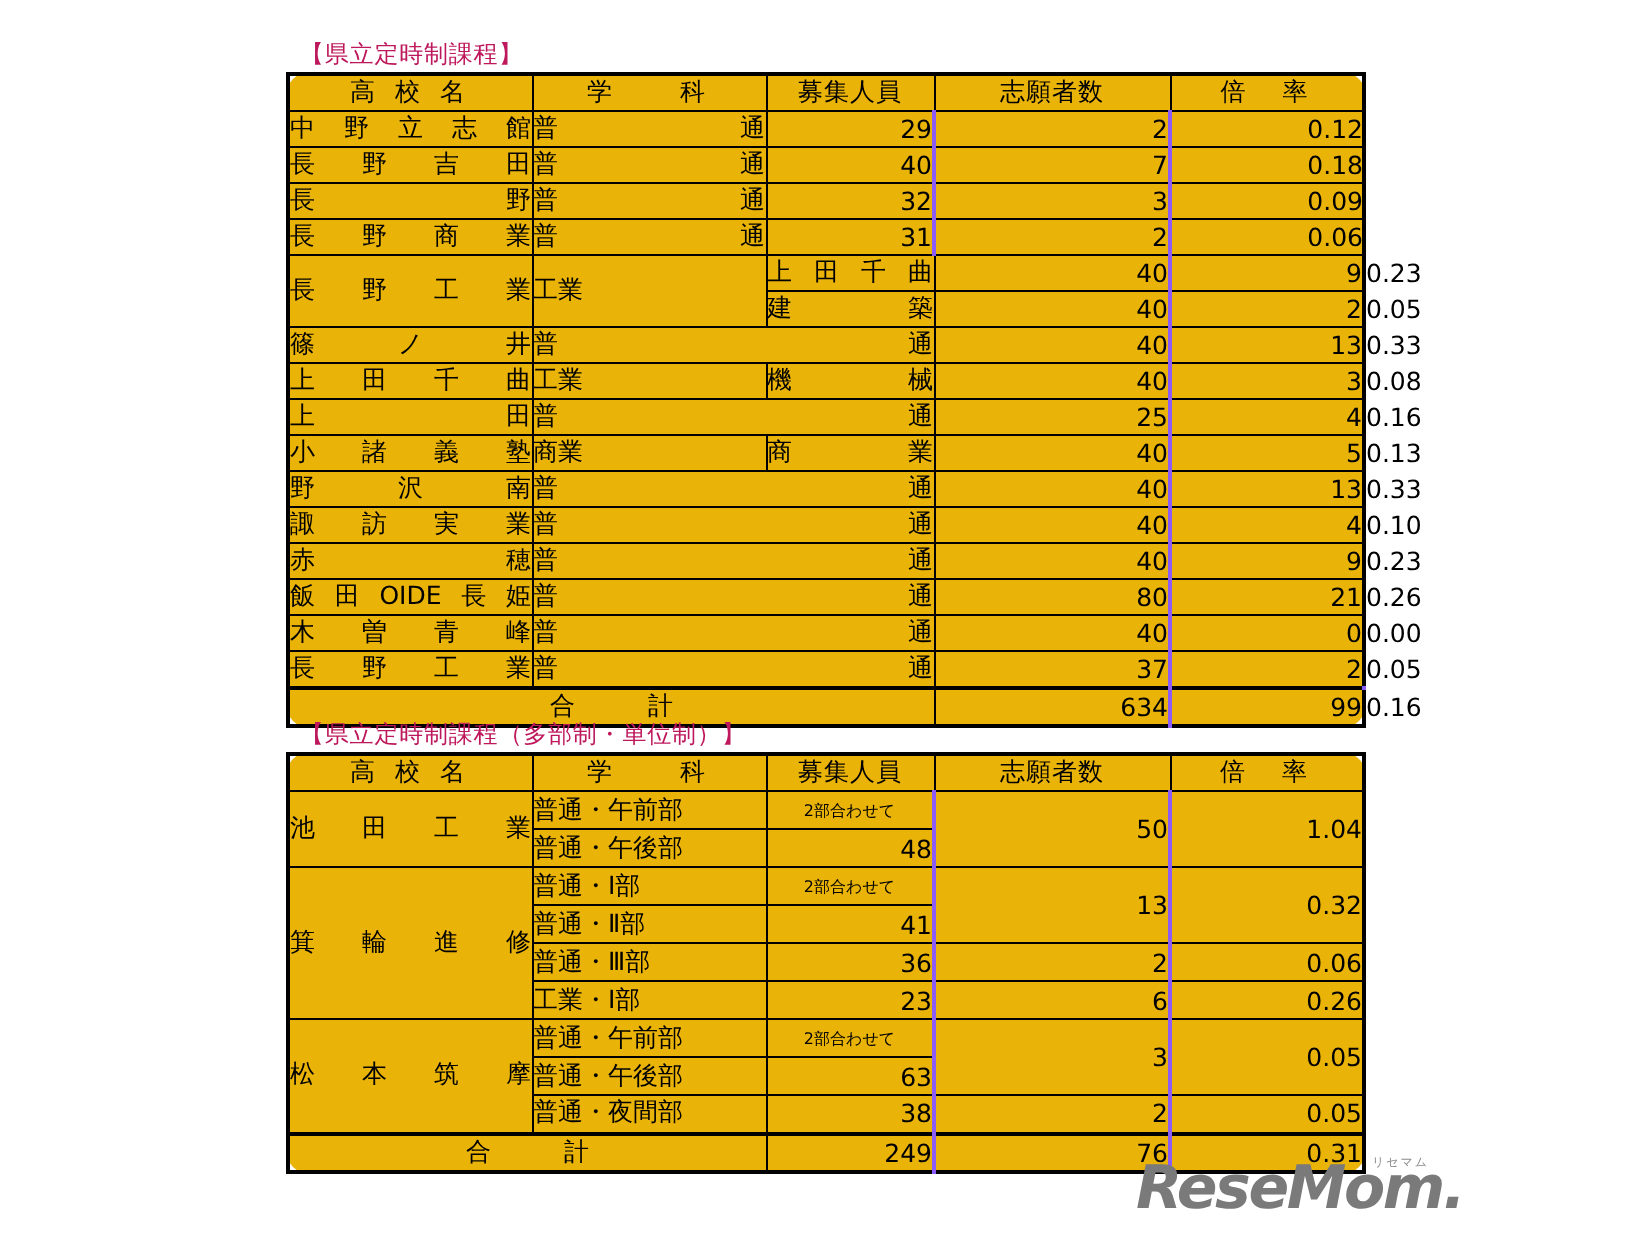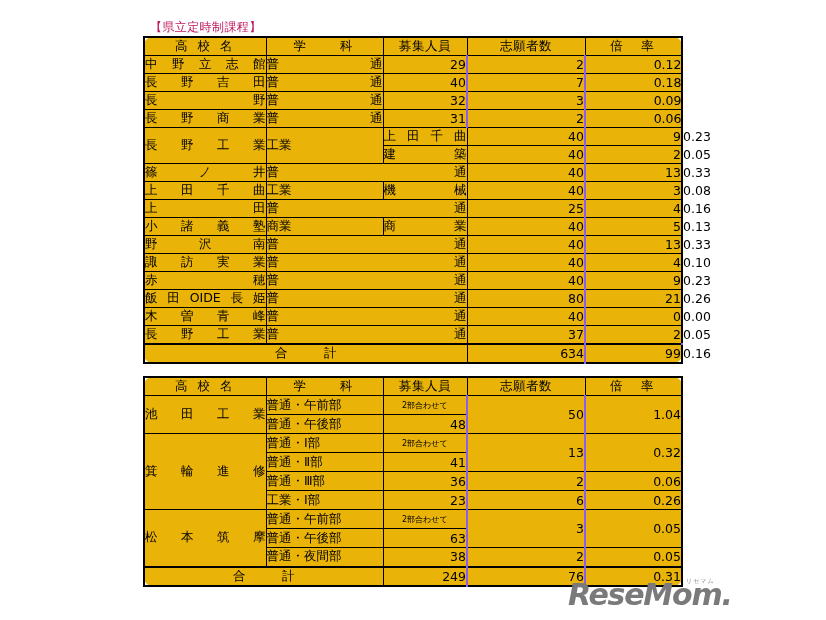--- a/index.html
+++ b/index.html
@@ -368,20 +368,21 @@
 
       <tr class="total-row">
         <td class="total-label" colspan="3">合　計</td>
         <td class="num sep">634</td>
         <td class="num sep">99</td>
         <td class="num">0.16</td>
       </tr>
     </tbody>
   </table>
 
+  <div class="section-title" id="title-2">【県立定時制課程（多部制・単位制）】</div>
 
   <table class="tbl" id="table-2">
     <colgroup>
       <col class="col-school">
         <col class="col-dept">
         <col class="col-quota">
         <col class="col-appl">
         <col class="col-ratio">
     </colgroup>
     <thead>

